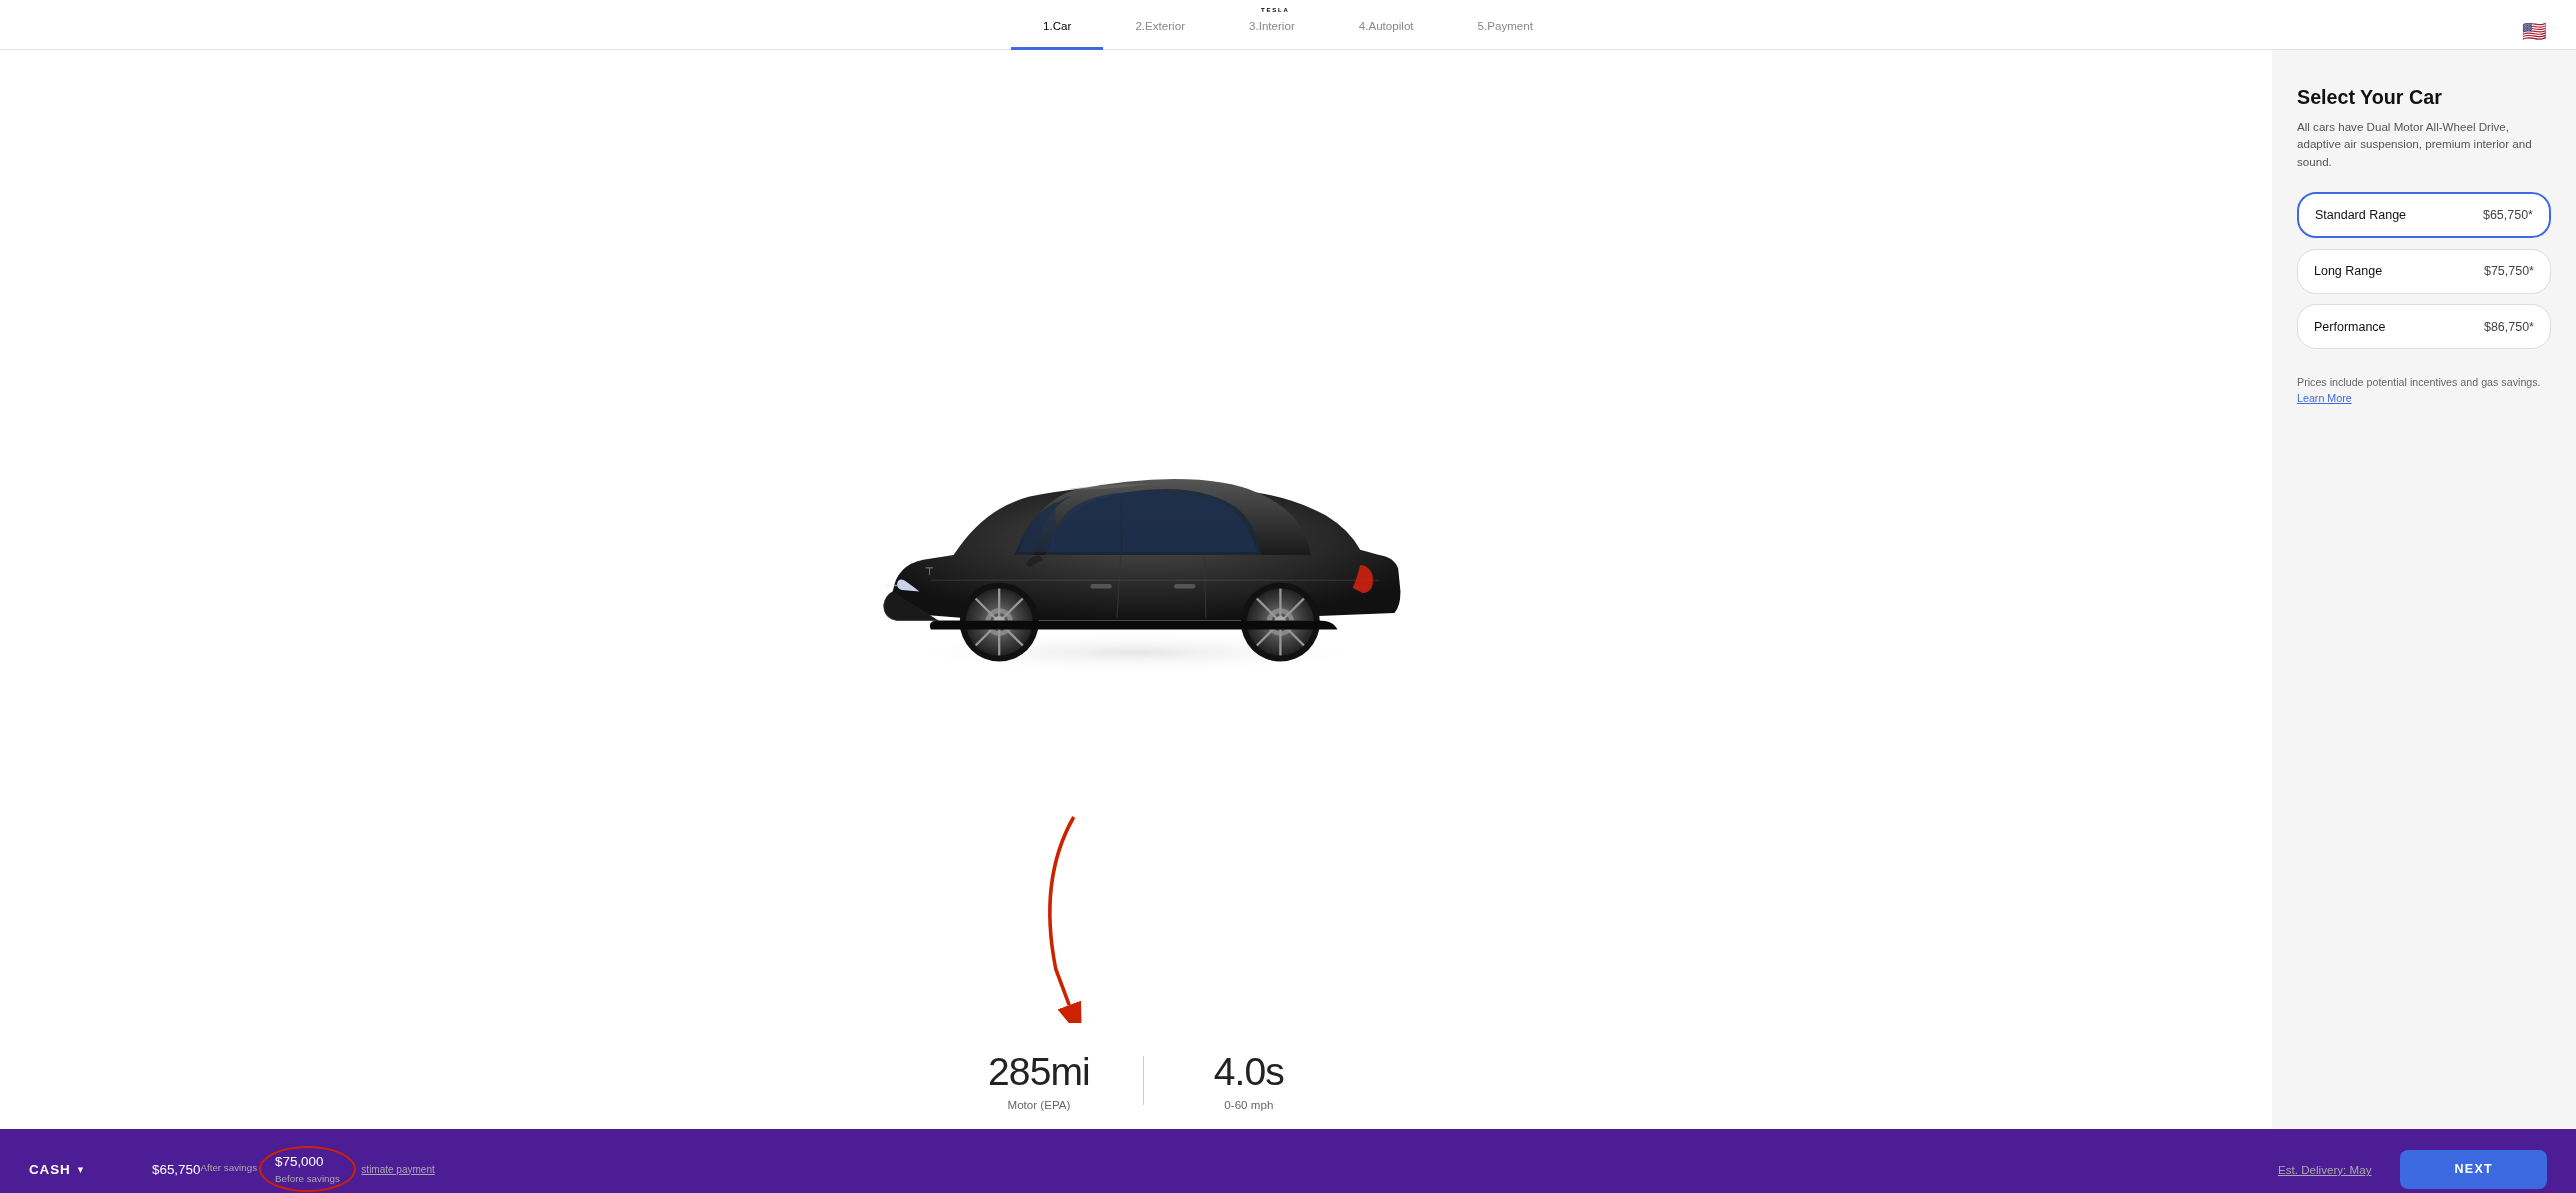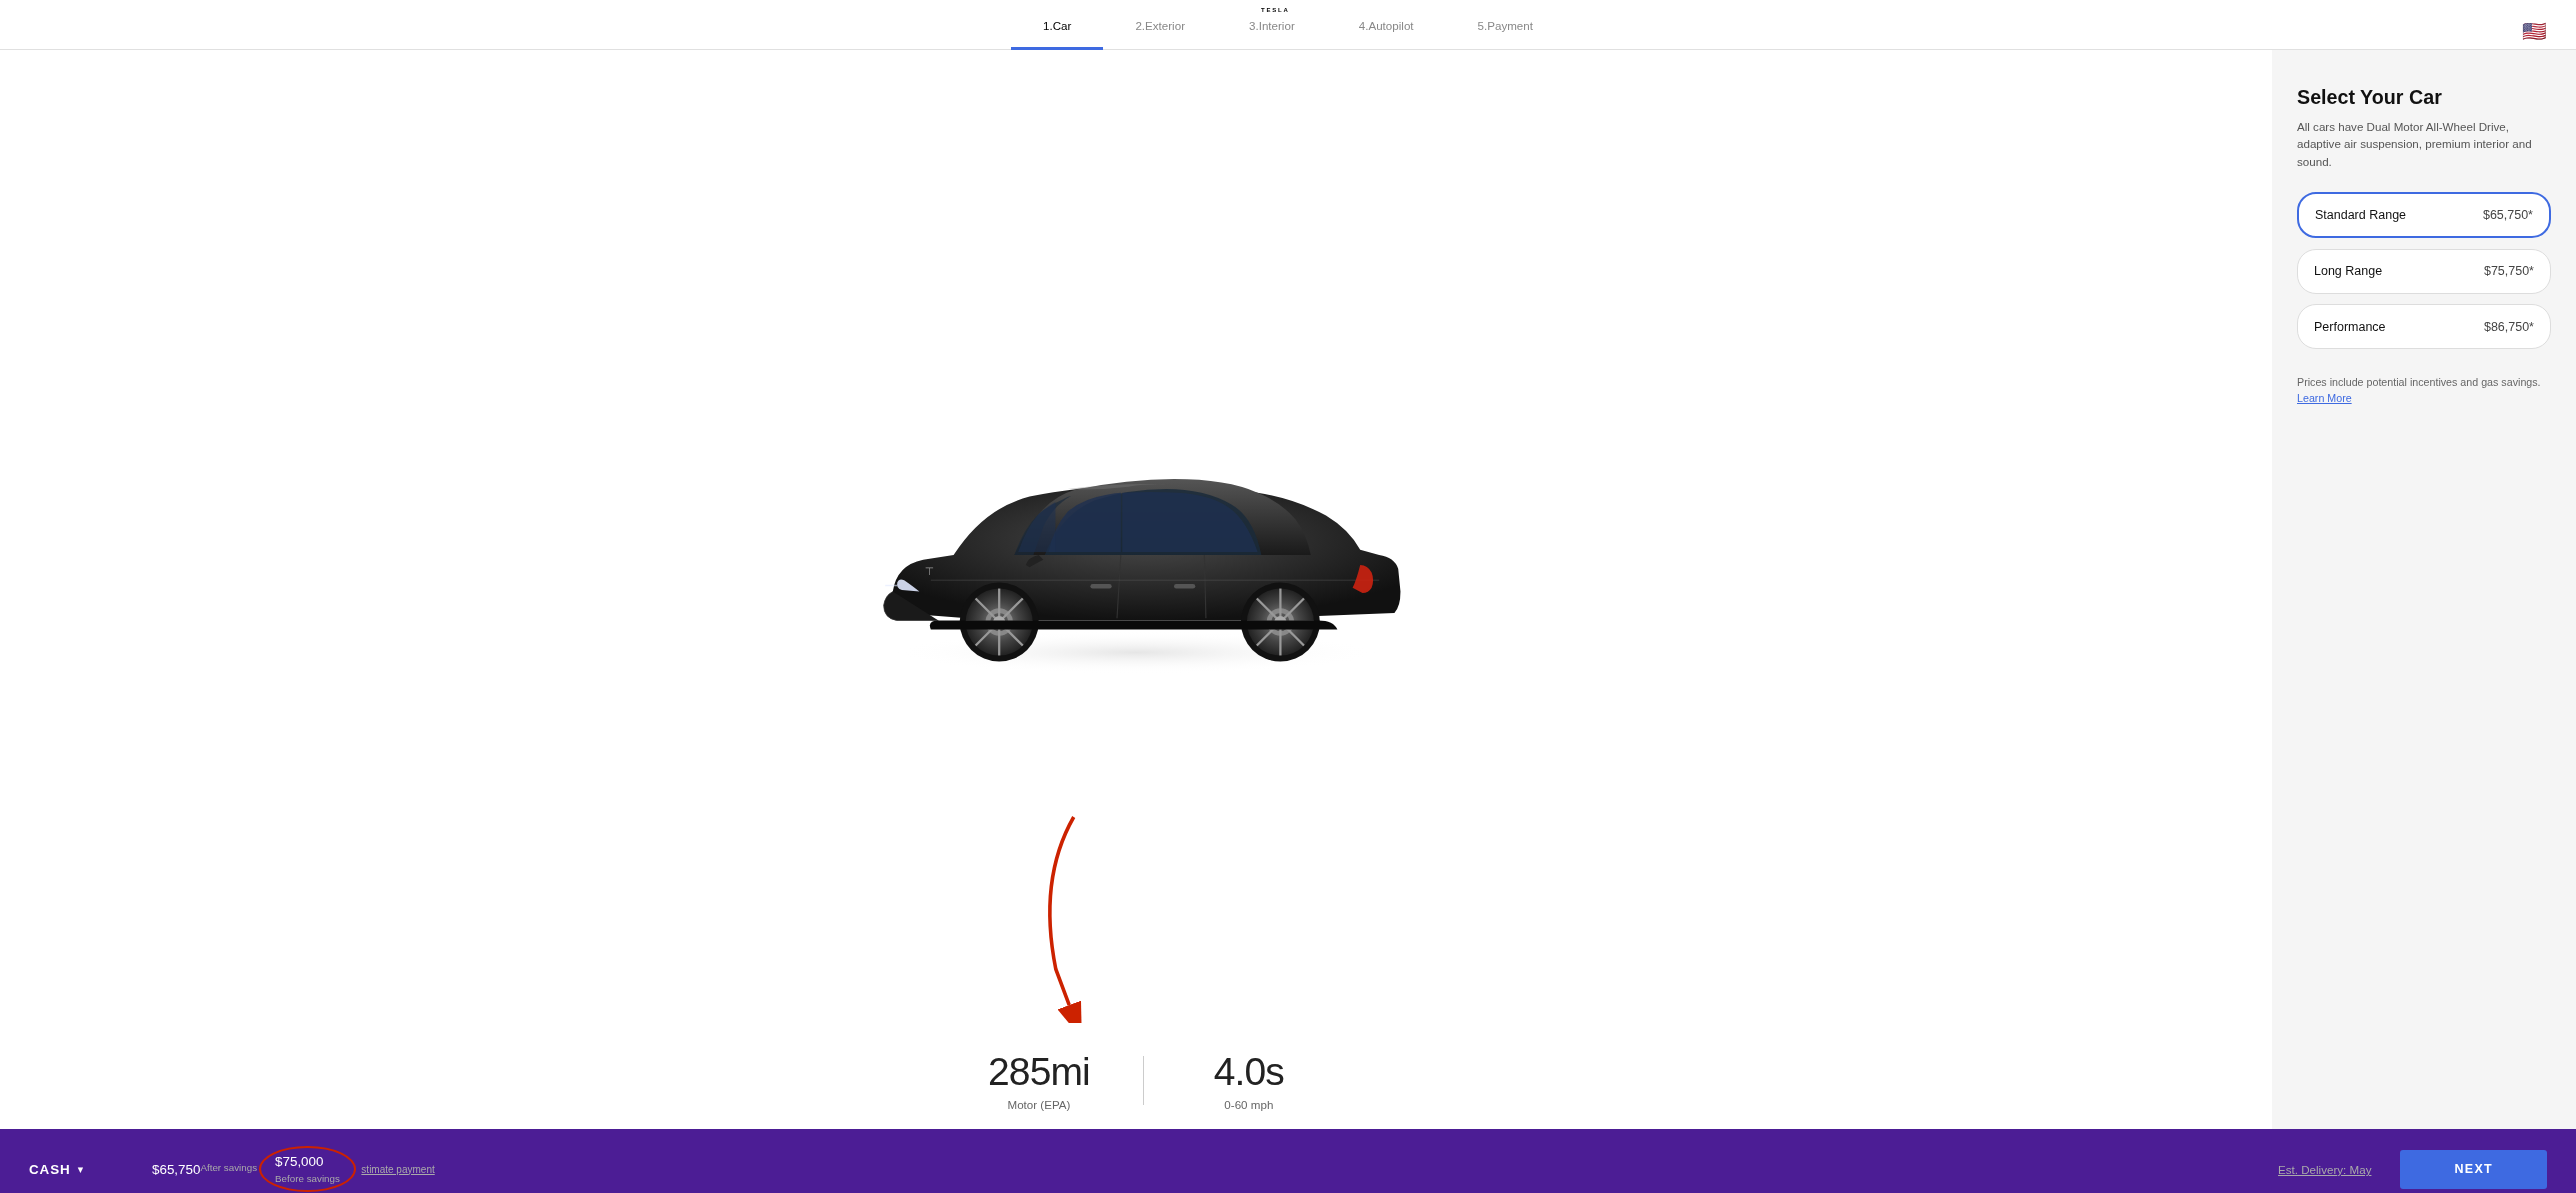--- a/index.html
+++ b/index.html
@@ -257,21 +257,21 @@
       font-size: 11.6px;
       color: #aaa;
       text-decoration: underline;
       cursor: pointer;
     }
 
     .next-btn {
       background: #3e6ae1;
       color: #fff;
       border: none;
-      border-radius: 3px;
+      border-radius: 8px;
       padding: 12.5px 54px;
       font-size: 12.5px;
       font-weight: 600;
       letter-spacing: 1.3px;
       cursor: pointer;
       white-space: nowrap;
     }
 
     
     .tesla-logo {

